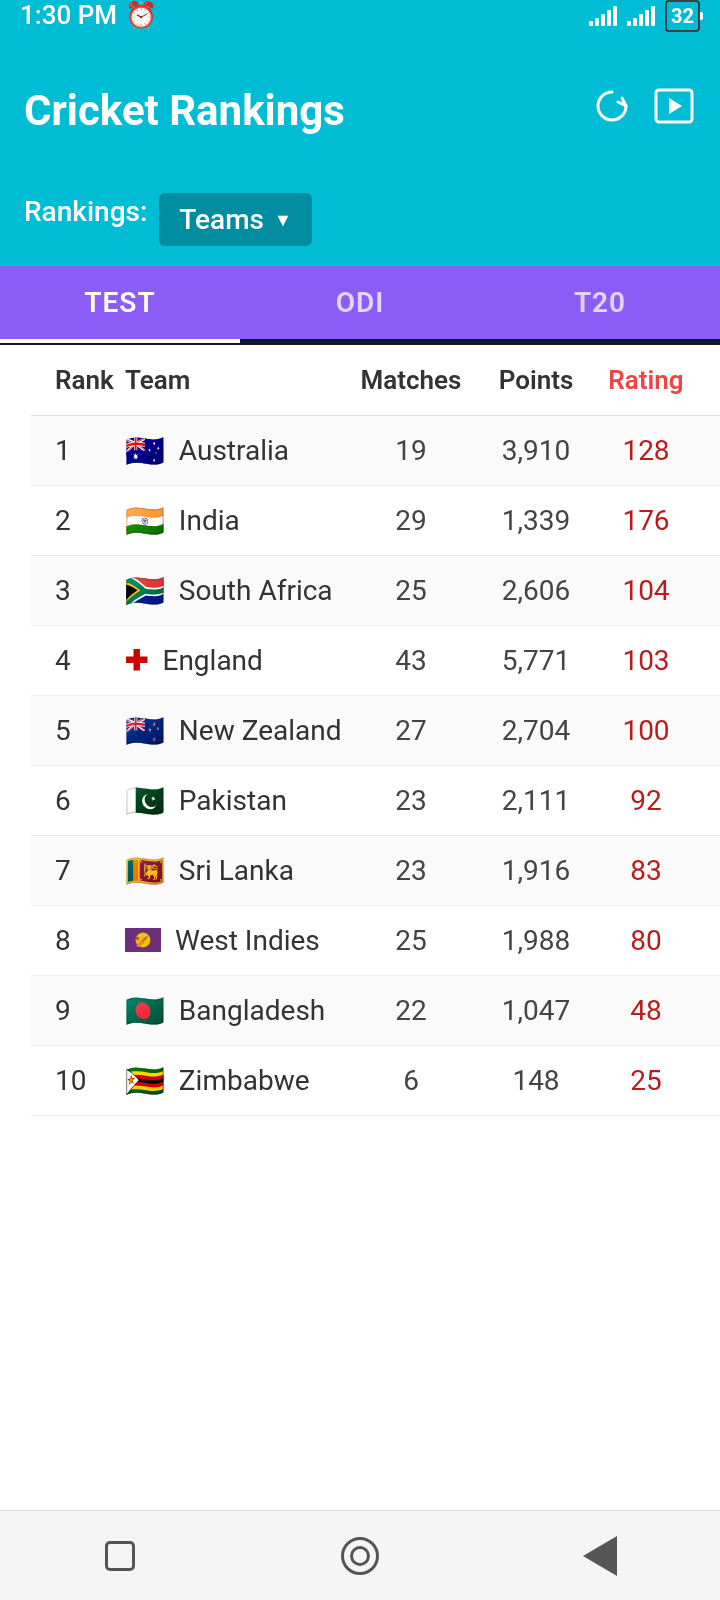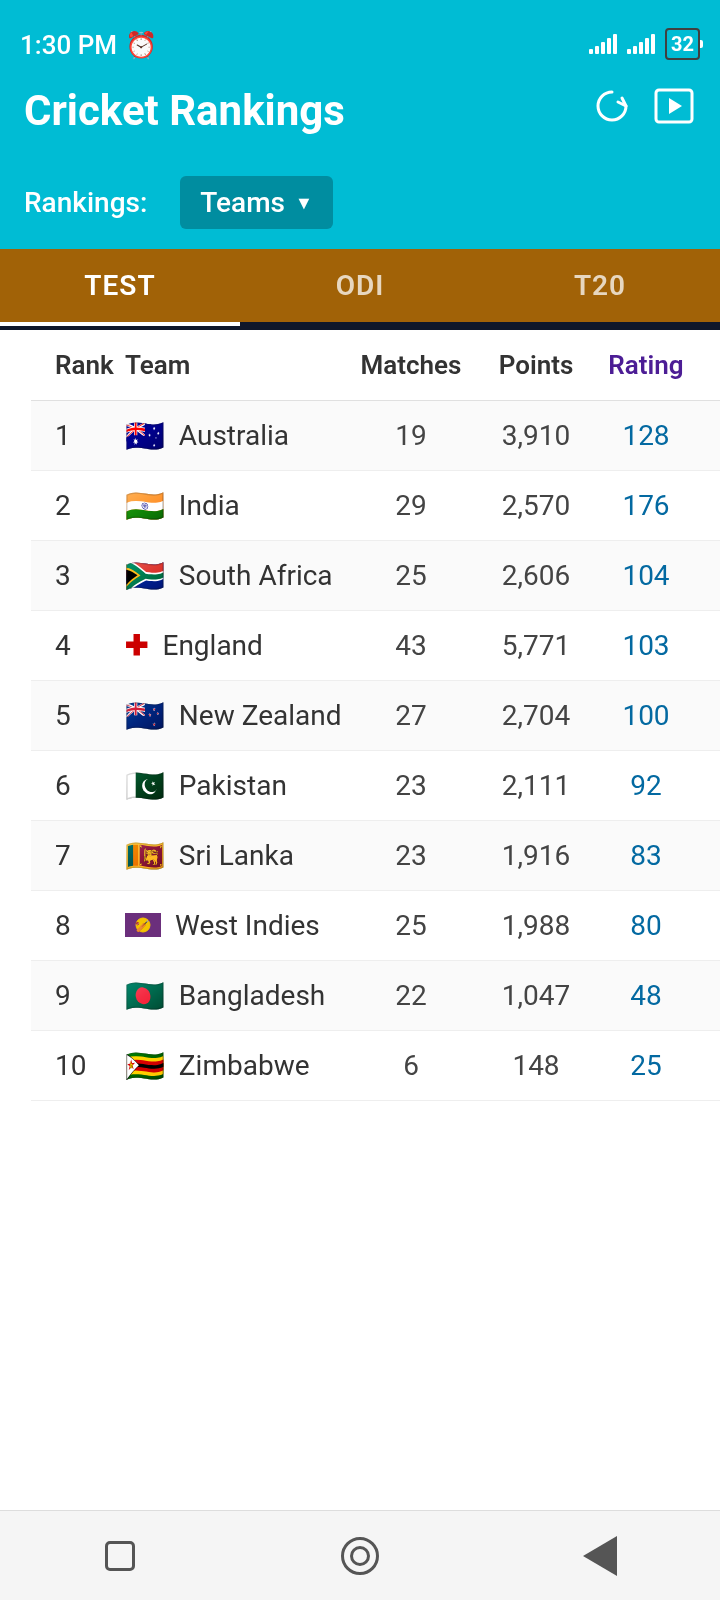--- a/index.html
+++ b/index.html
@@ -10,21 +10,21 @@
       font-family: 'Roboto', Arial, sans-serif;
       background: #fff;
       overflow-x: hidden;
     }
 
     
     .status-bar {
       background: #00BCD4;
       height: 60px;
       display: flex;
-      align-items: flex-end;
+      align-items: flex-start;
       justify-content: space-between;
       padding: 0 20px;
     }
     .status-time {
       color: white;
       font-size: 26px;
       font-weight: 500;
       display: flex;
       align-items: center;
       gap: 8px;
@@ -91,49 +91,50 @@
       font-size: 36px;
       cursor: pointer;
     }
 
     
     .filter-bar {
       background: #00BCD4;
       padding: 16px 24px 20px;
       display: flex;
       align-items: center;
-      gap: 33px;
+      gap: 12px;
     }
     .filter-label {
       color: white;
       font-size: 28px;
       font-weight: 500;
     }
     .filter-dropdown {
       background: #008DA0;
       color: white;
       border: none;
       border-radius: 6px;
       padding: 10px 20px;
       font-size: 28px;
       font-weight: 500;
       display: flex;
       align-items: center;
       gap: 10px;
       cursor: pointer;
+      margin-top: 17px;
     }
     .filter-dropdown .arrow {
       font-size: 18px;
     }
 
     
     .tab-bar {
-      background: #a16207;
-      display: flex;
-      border-bottom: 8px solid #0f172a;
+      background: #8b5cf6;
+      display: flex;
+      border-bottom: 6px solid #0f172a;
     }
     .tab {
       flex: 1;
       text-align: center;
       padding: 20px 0;
       color: rgba(255,255,255,0.75);
       font-size: 28px;
       font-weight: 600;
       letter-spacing: 1px;
       cursor: pointer;
@@ -188,21 +189,21 @@
       text-align: center;
       font-size: 26px;
       font-weight: 600;
       color: #333;
     }
     .col-rating {
       width: 100px;
       text-align: center;
       font-size: 26px;
       font-weight: 600;
-      color: #4c1d95;
+      color: #ef4444;
     }
 
     .table-row {
       display: flex;
       align-items: center;
       padding: 18px 24px;
       border-bottom: 1px solid #eeeeee;
       background: #fff;
     }
     .table-row:nth-child(even) {
@@ -236,21 +237,21 @@
     .row-points {
       width: 120px;
       text-align: center;
       font-size: 28px;
       color: #444;
     }
     .row-rating {
       width: 100px;
       text-align: center;
       font-size: 28px;
-      color: #0369a1;
+      color: #b91c1c;
     }
 
     
     .bottom-nav {
       position: fixed;
       bottom: 0;
       width: 720px;
       height: 90px;
       background: #f5f5f5;
       display: flex;
@@ -391,21 +392,21 @@
     <div class="row-rating">128</div>
   </div>
 
   <div class="table-row">
     <div class="row-rank">2</div>
     <div class="row-team-cell">
       <span class="team-flag">🇮🇳</span>
       <span class="team-name">India</span>
     </div>
     <div class="row-matches">29</div>
-    <div class="row-points">2,570</div>
+    <div class="row-points">1,339</div>
     <div class="row-rating">176</div>
   </div>
 
   <div class="table-row">
     <div class="row-rank">3</div>
     <div class="row-team-cell">
       <span class="team-flag">🇿🇦</span>
       <span class="team-name">South Africa</span>
     </div>
     <div class="row-matches">25</div>

